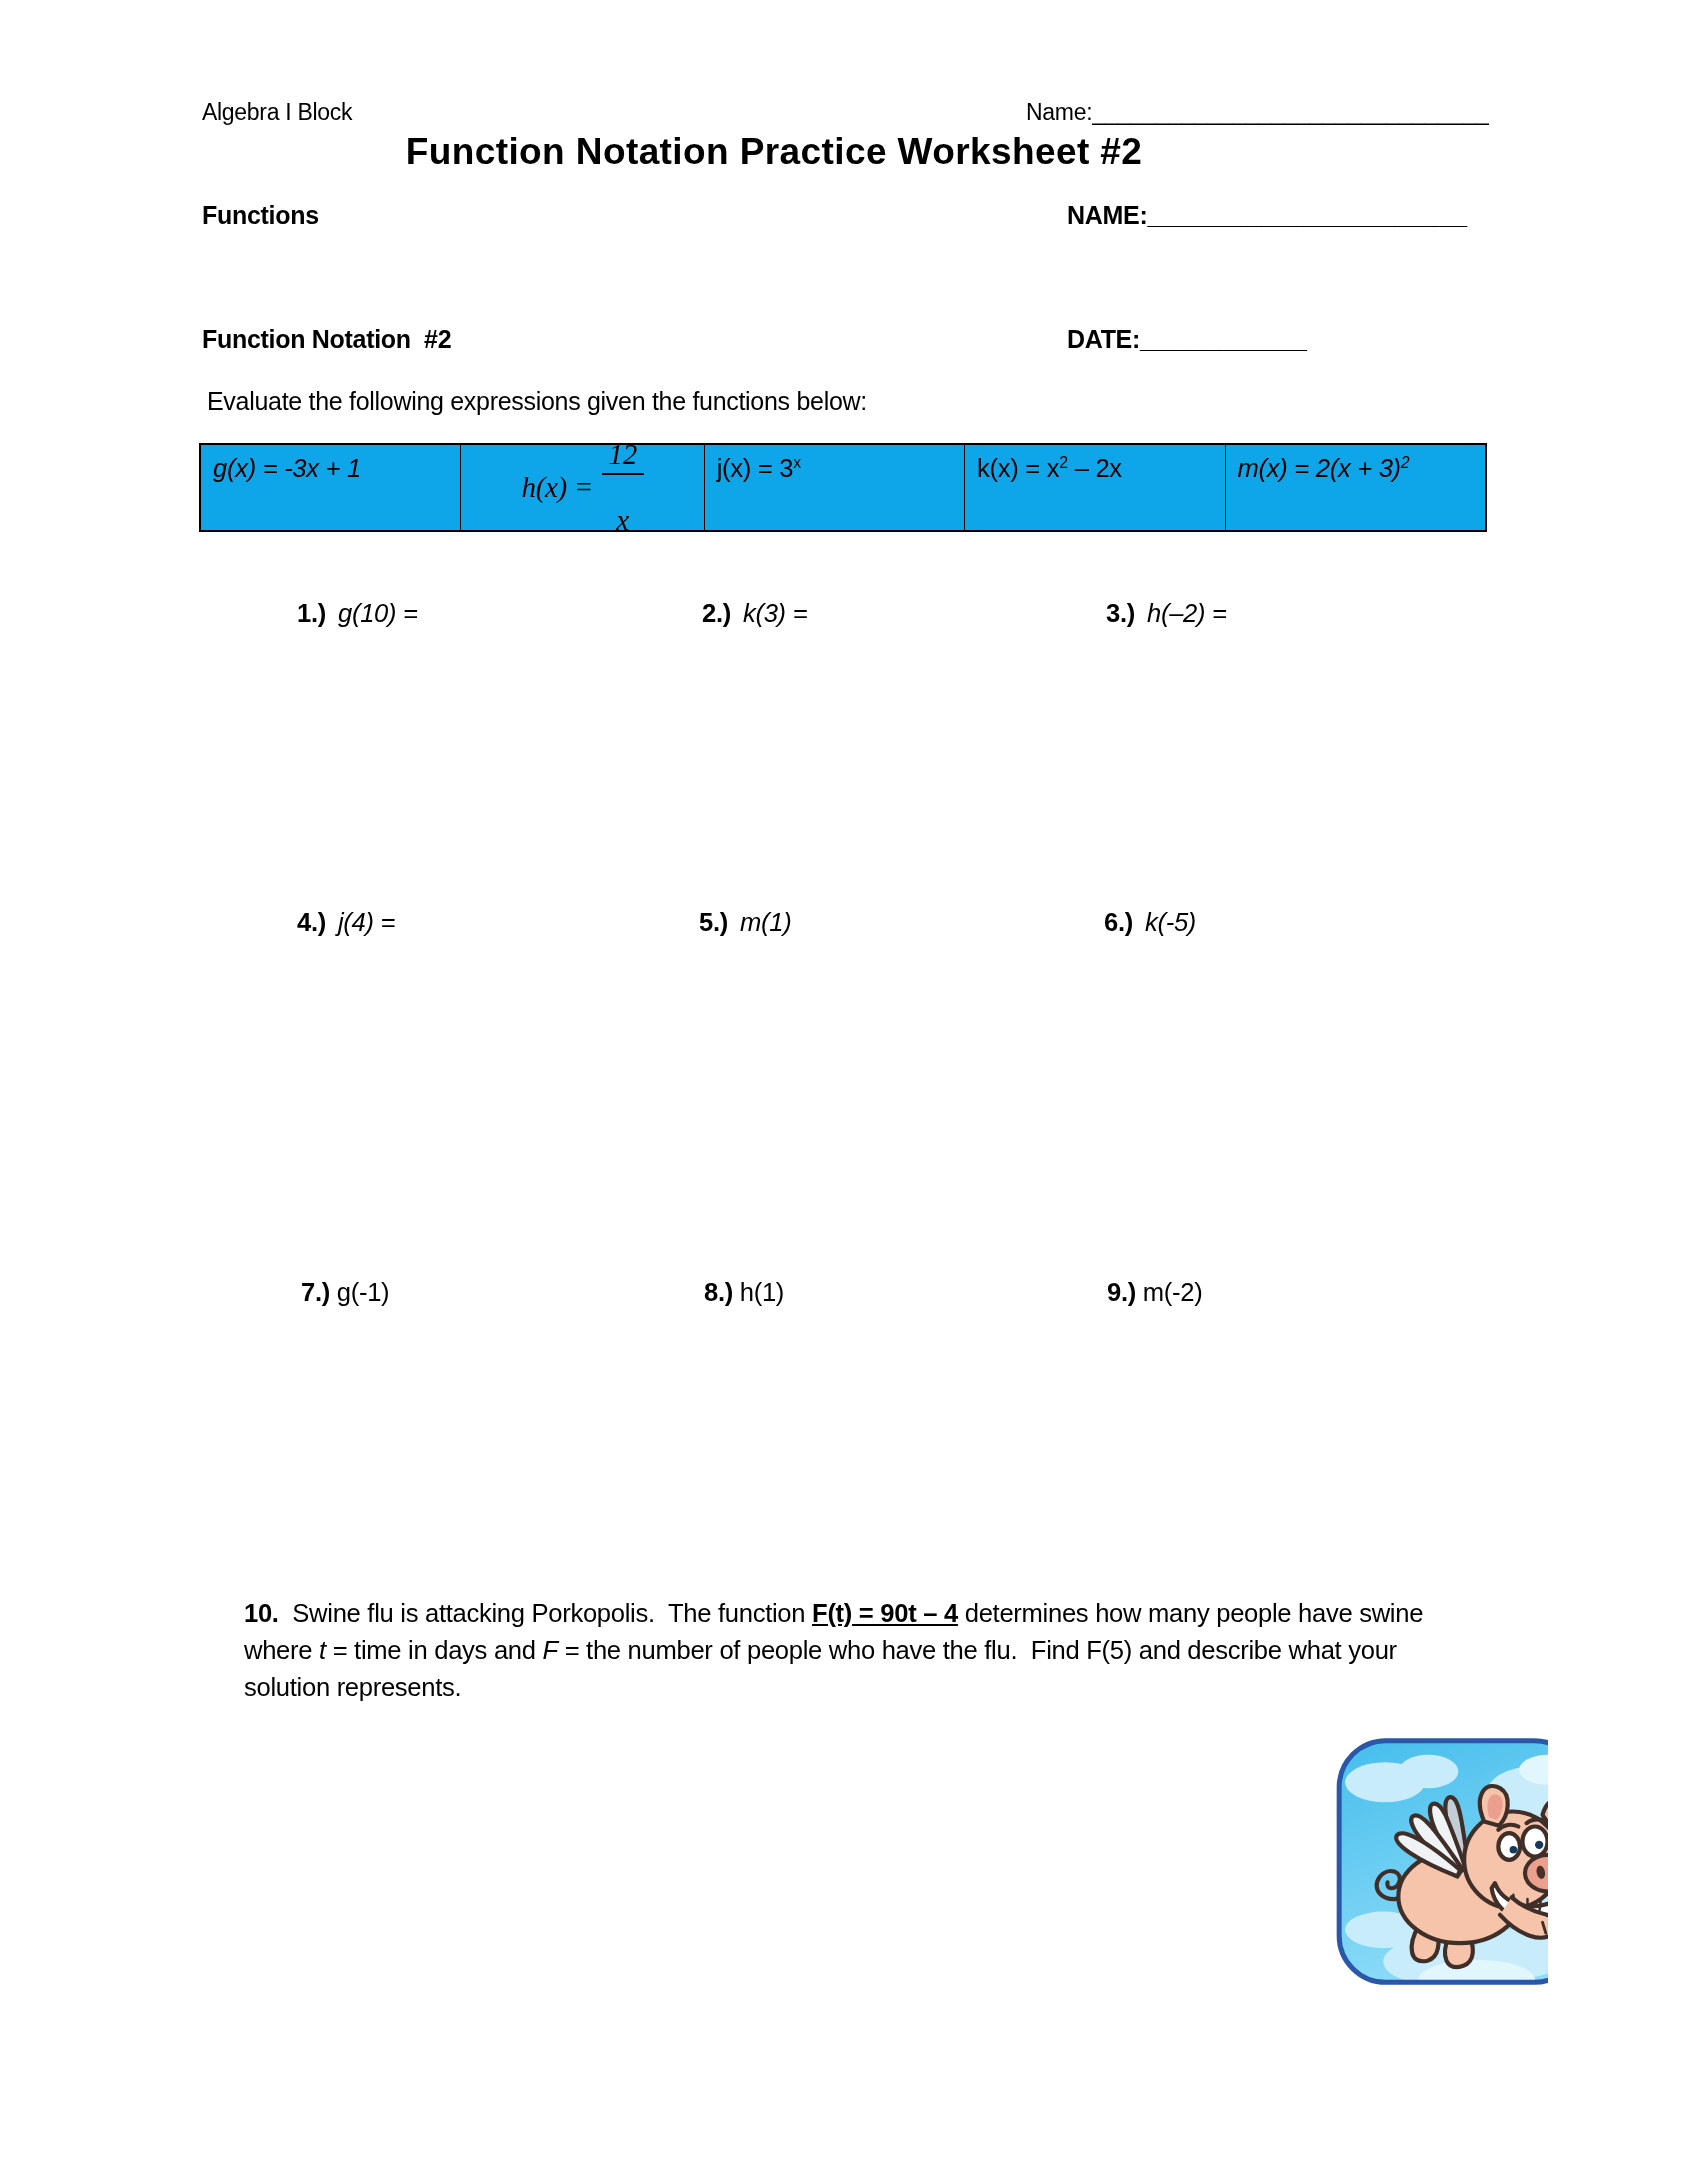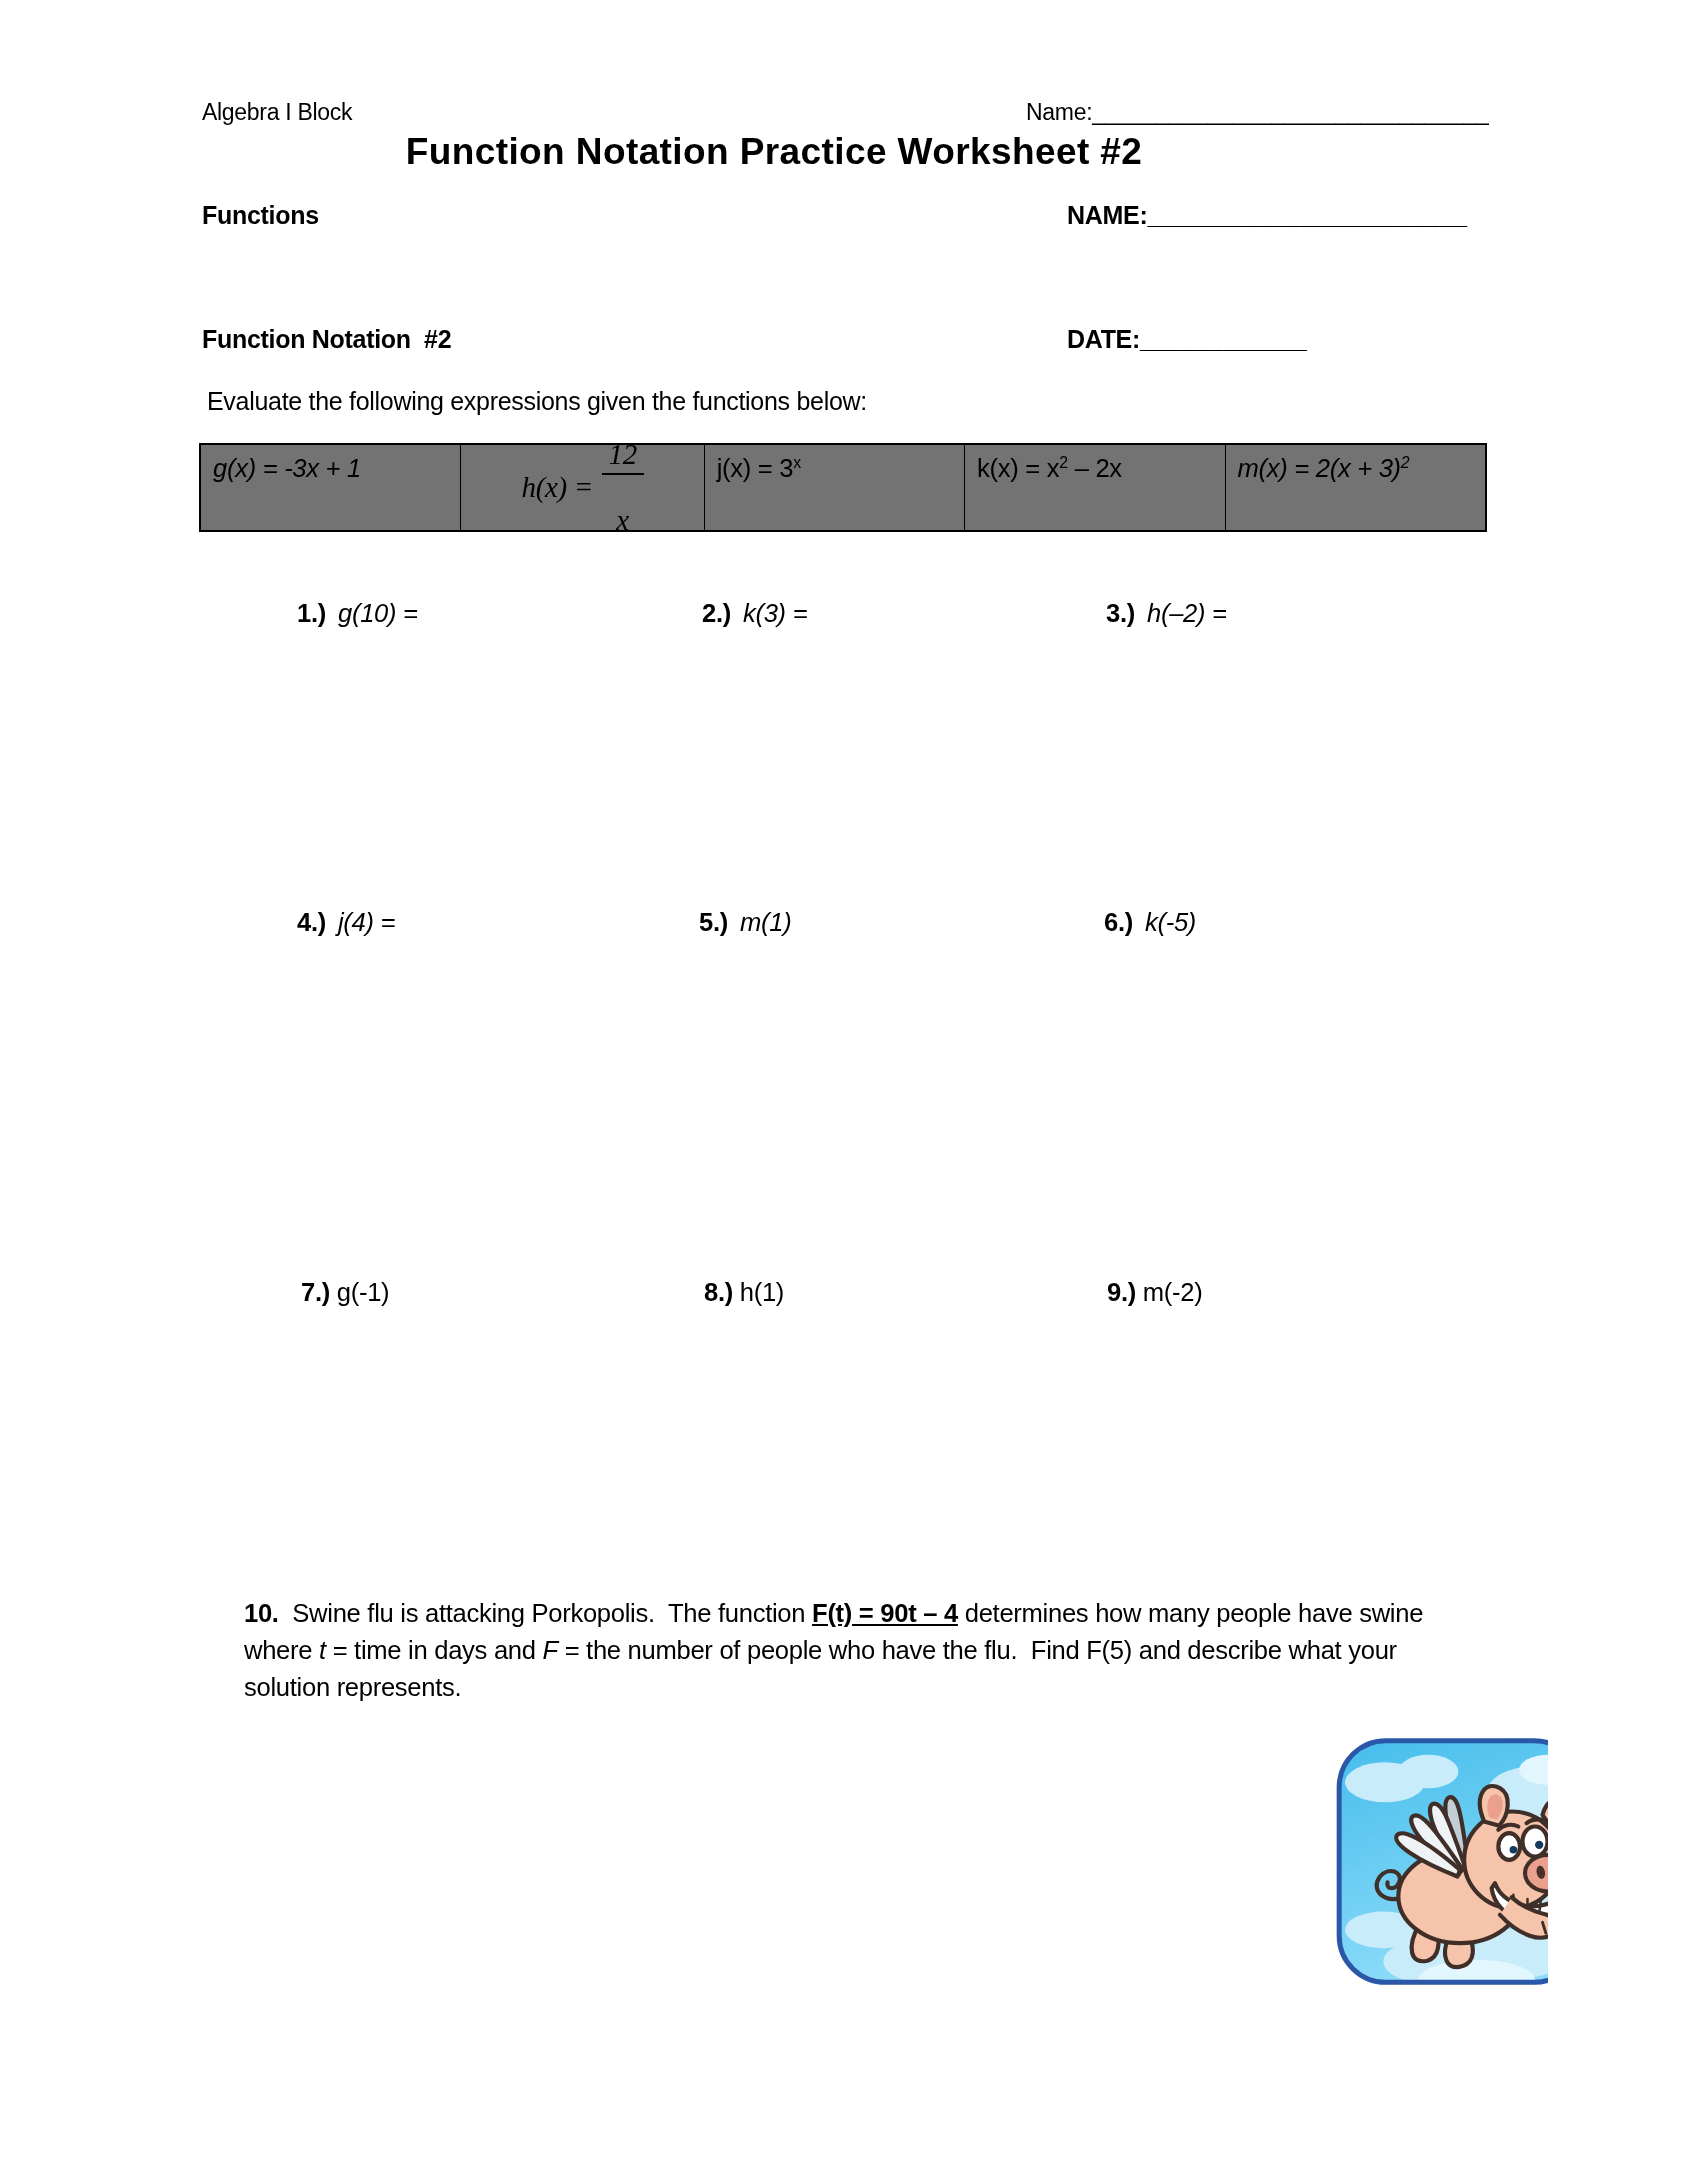--- a/index.html
+++ b/index.html
@@ -23,21 +23,21 @@
   .functions-label { left:202px; top:201px; font-size:25px; font-weight:bold; letter-spacing:-0.3px; }
   .name2-row { left:1067px; top:201px; font-size:25px; font-weight:bold; letter-spacing:-0.3px; }
 
   .section-label { left:202px; top:325px; font-size:25px; font-weight:bold; white-space:pre; letter-spacing:-0.3px; }
   .date-row { left:1067px; top:325px; font-size:25px; font-weight:bold; letter-spacing:-0.3px; }
 
   .instructions { left:207px; top:387px; font-size:25px; letter-spacing:-0.3px; }
 
   .fn-table {
     left:199px; top:443px; width:1288px; height:89px;
-    display:flex; border:2.6px solid #000; box-sizing:border-box; background:#737373;
+    display:flex; border:2.6px solid #000; box-sizing:border-box; background:#0ea5e9;
   }
   .cell {
     flex:1 1 0; border-left:1.7px solid #000; box-sizing:border-box;
     padding:8.5px 12px; font-size:25.6px; letter-spacing:-0.3px;
   }
   .cell:first-child { border-left:none; }
   .cell.it { font-style:italic; }
   .cell-frac {
     display:flex; align-items:center; justify-content:center; padding:3.4px;
     font-family:"Liberation Serif",serif; font-style:italic; font-size:29px;

